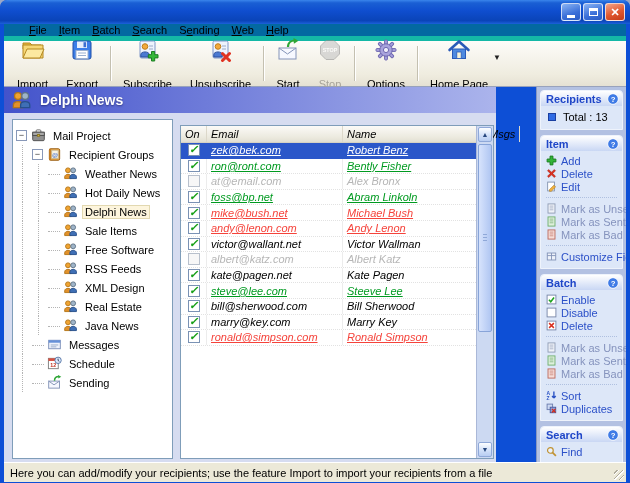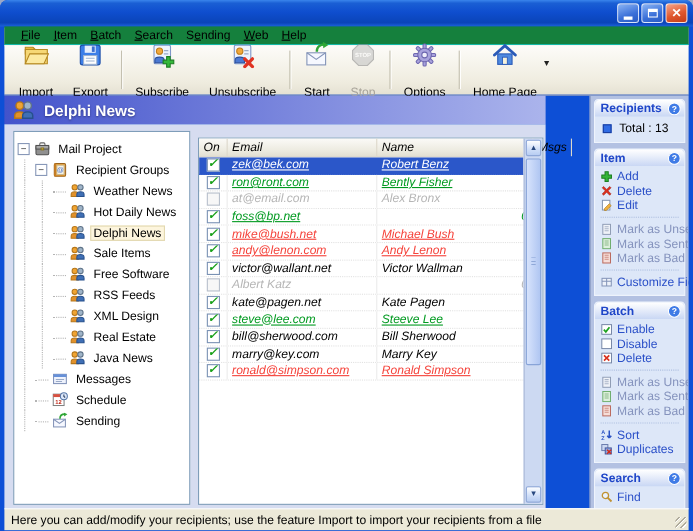--- a/index.html
+++ b/index.html
@@ -12,22 +12,22 @@
     display:flex;align-items:center;justify-content:flex-end;}
   .win-controls{display:flex;gap:2px;}
   .win-btn{width:20px;height:18px;border:1px solid rgba(255,255,255,.75);border-radius:3px;
     display:flex;align-items:center;justify-content:center;}
   .win-btn.minimize,.win-btn.maximize{background:linear-gradient(160deg,#8ab4f4,#3a6fd8 60%,#2a5cc4);}
   .win-btn.close{background:linear-gradient(160deg,#f4a58a,#e0572e 55%,#c43c18);}
   .g-min{width:8px;height:3px;background:#fff;margin-top:9px;}
   .g-max{width:9px;height:8px;border:1px solid #fff;border-top-width:3px;}
   .g-close{color:#fff;font-size:11px;font-weight:bold;line-height:1;}
   
-  .menubar{height:17px;background:#15803d;display:flex;align-items:center;padding-left:9px;
-    font-size:11px;color:#000;border-bottom:1px solid #14b8a6;box-shadow:0 1px 0 #c8c4b4;}
+  .menubar{height:17px;background:#0369a1;display:flex;align-items:center;padding-left:19px;
+    font-size:11px;color:#000;border-bottom:5px solid #14b8a6;box-shadow:0 1px 0 #c8c4b4;}
   .menu-item{padding:1px 6px;cursor:default;}
   
   .toolbar{height:46px;background:linear-gradient(180deg,#fdfcf9,#efecdf 75%,#e5e1d3);
     border-bottom:1px solid #98a2bc;display:flex;align-items:stretch;padding:1px 4px;}
   .tb-btn{display:flex;flex-direction:column;align-items:center;justify-content:center;
     padding:2px 9px;gap:16px;}
   .tb-btn .icon svg{width:24px;height:24px;display:block;}
   .tb-label{font-size:11px;color:#000;white-space:nowrap;}
   .tb-btn.disabled .tb-label{color:#a8a49a;}
   .tb-btn.disabled .icon{filter:grayscale(1);opacity:.6;}
@@ -507,20 +507,23 @@
                 </div>
                 <div class="dt-row state-green">
                   <div class="dt-cell cb-cell">
                     <div class="checkbox">
                       <span class="tick">✓</span>
                     </div>
                   </div>
                   <div class="dt-cell">
                     <span class="cellt link">foss@bp.net</span>
                   </div>
+                  <div class="dt-cell">
+                    <span class="cellt link">Abram Linkoln</span>
+                  </div>
                   <div class="dt-cell msgs">
                     <span class="cellt">0</span>
                   </div>
                 </div>
                 <div class="dt-row state-red">
                   <div class="dt-cell cb-cell">
                     <div class="checkbox">
                       <span class="tick">✓</span>
                     </div>
                   </div>
@@ -562,20 +565,23 @@
                   <div class="dt-cell">
                     <span class="cellt">Victor Wallman</span>
                   </div>
                   <div class="dt-cell msgs">
                     <span class="cellt">0</span>
                   </div>
                 </div>
                 <div class="dt-row state-disabled">
                   <div class="dt-cell cb-cell">
                     <div class="checkbox unchecked"></div>
+                  </div>
+                  <div class="dt-cell">
+                    <span class="cellt">albert@katz.com</span>
                   </div>
                   <div class="dt-cell">
                     <span class="cellt">Albert Katz</span>
                   </div>
                   <div class="dt-cell msgs">
                     <span class="cellt">0</span>
                   </div>
                 </div>
                 <div class="dt-row state-normal">
                   <div class="dt-cell cb-cell">

